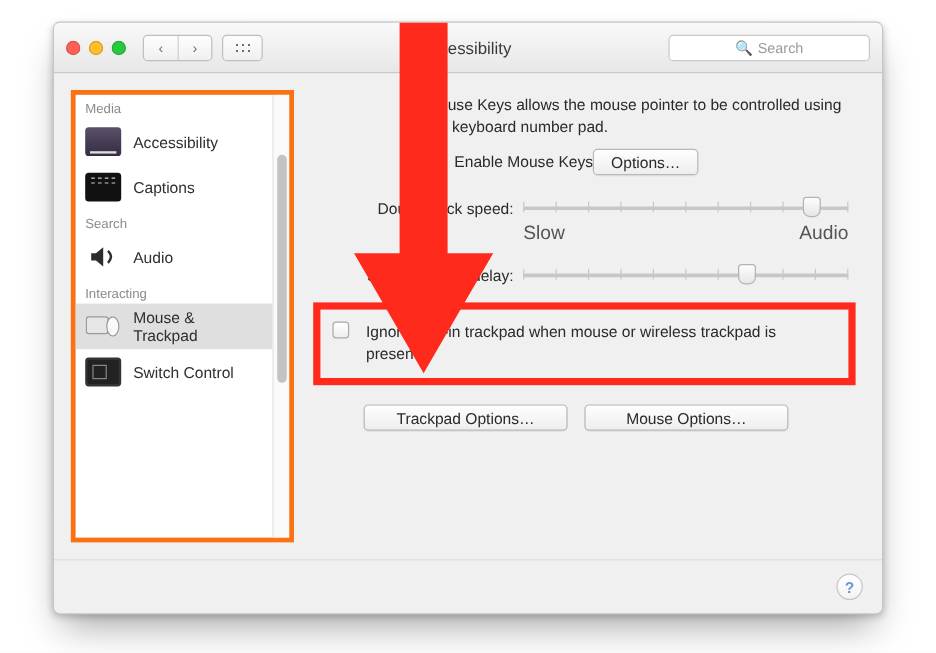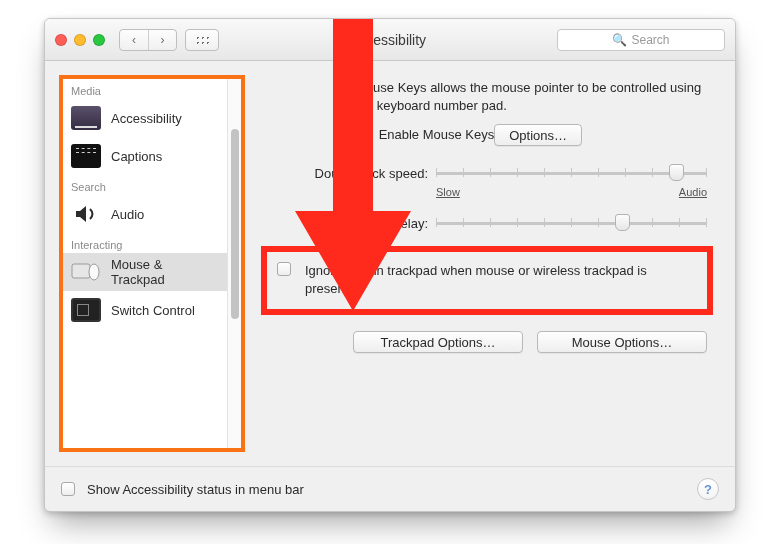--- a/index.html
+++ b/index.html
@@ -168,35 +168,35 @@
     background:#c7c7c7; border-radius:2px;
   }
   .ticks { position:absolute; top:6px; left:0; right:0; display:flex; justify-content:space-between;}
   .ticks span { width:1px; height:9px; background:#c7c7c7; display:block; }
   .knob {
     position:absolute; top:2px; width:15px; height:17px;
     background:linear-gradient(#fdfdfd,#e6e6e6);
     border:1px solid #b3b3b3;
     border-radius:3px 3px 6px 6px;
   }
-  .speed-lbls { margin-left:173px; display:flex; justify-content:space-between; font-size:11px; color:#555; margin-bottom:14px;text-decoration:underline;}
+  .speed-lbls { margin-left:173px; display:flex; justify-content:space-between; font-size:16px; color:#555; margin-bottom:14px;}
 
   .highlight-box {
     border:6px solid #ff2a1c;
     padding:10px 14px 12px 10px;
     margin-top:10px;
     margin-left:-2px;
     margin-right:-6px;
     background:#fff0;
   }
   .highlight-box label { display:flex; align-items:flex-start; gap:8px; line-height:1.35;}
 
   .bottom-btns {
     display:flex; gap:14px;
-    justify-content:flex-end;
+    justify-content:flex-start;
     margin-top:16px;
     margin-left:40px;
   }
   .bottom-btns .push-btn { width:170px; }
 
   
   .footer {
     height:44px;
     display:flex; align-items:center;
     padding:0 16px;
@@ -367,24 +367,20 @@
 
       <div class="bottom-btns">
         <button class="push-btn">Trackpad Options…</button>
         <button class="push-btn">Mouse Options…</button>
       </div>
 
     </div>
   </div>
 
   <div class="footer">
-    <label>
-      <span class="checkbox"></span>
-      <span>Show Accessibility status in menu bar</span>
-    </label>
     <div class="help">?</div>
   </div>
 
   <svg class="big-arrow" width="120" height="320">
     <polygon points="40,0 80,0 80,200 118,200 60,300 2,200 40,200" fill="#ff2a1c"></polygon>
   </svg>
 
 </div>
 
 </body></html>

